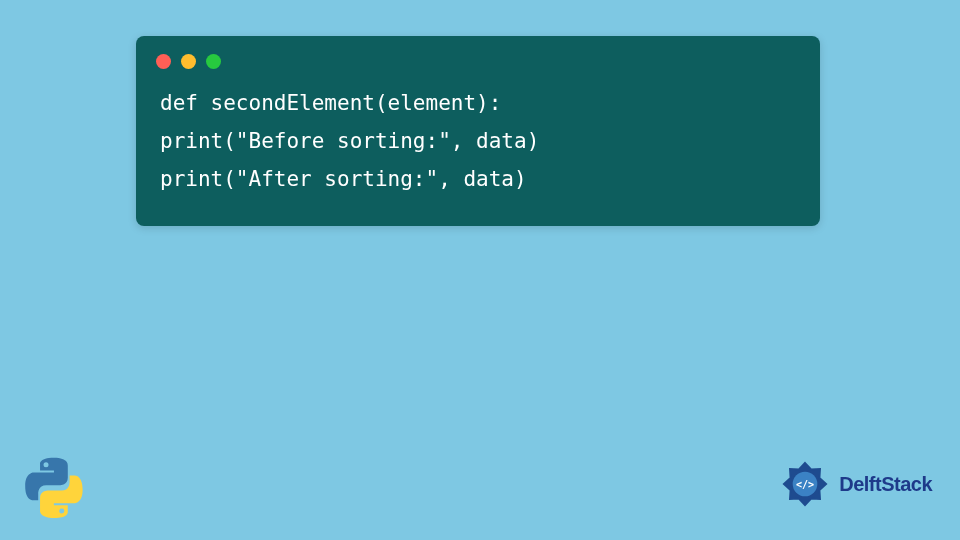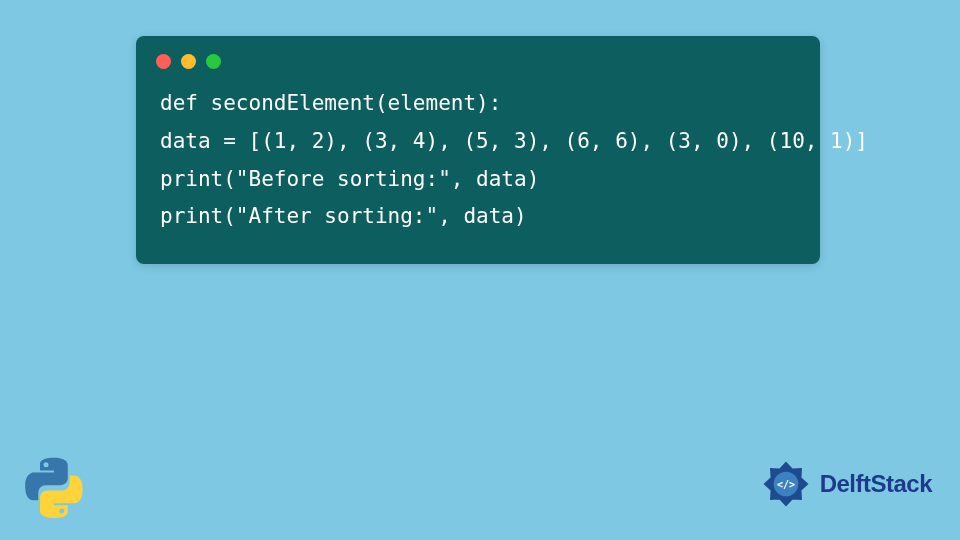--- a/index.html
+++ b/index.html
@@ -56,42 +56,41 @@
     .delft-logo {
       position: absolute;
       bottom: 28px;
       right: 28px;
       display: flex;
       align-items: center;
       gap: 6px;
     }
     .delft-text {
       color: #1e3a8a;
-      font-size: 24px;
+      font-size: 20px;
       font-weight: 600;
       letter-spacing: -0.5px;
     }
     .delft-icon {
       width: 56px;
       height: 56px;
     }
   </style>
 </head>
 <body>
 
 <div class="code-window">
   <div class="window-controls">
     <div class="dot dot-red"></div>
     <div class="dot dot-yellow"></div>
     <div class="dot dot-green"></div>
   </div>
   <div class="code-content">
     <div class="code-line">def secondElement(element):</div>
     <div class="code-line"></div>
-    <div class="code-line">data = [(1, 2), (3, 4), (5, 3), (6, 6), (3, 0), (10, 1)]</div>
     <div class="code-line">print("Before sorting:", data)</div>
     <div class="code-line">print("After sorting:", data)</div>
   </div>
 </div>
 
 <div class="python-logo">
   <svg viewBox="0 0 110 110" xmlns="http://www.w3.org/2000/svg">
     <path d="M54.5 3c-25 0-23.5 10.8-23.5 10.8l.03 11.2h23.9v3.4H21.6S5.5 26.6 5.5 51.8c0 25.2 14 24.3 14 24.3h8.4V64.4s-.45-14 13.8-14h23.7s13.3.21 13.3-12.9V16s2-13-24.2-13zM41.3 10.6a4.3 4.3 0 110 8.6 4.3 4.3 0 010-8.6z" fill="#3776ab"></path>
     <path d="M55.2 106.6c25 0 23.5-10.8 23.5-10.8l-.03-11.2H54.8v-3.4h33.3s16.1 1.8 16.1-23.4c0-25.2-14-24.3-14-24.3h-8.4v11.7s.45 14-13.8 14H44.3s-13.3-.21-13.3 12.9v21.5s-2 13 24.2 13zm13.2-7.6a4.3 4.3 0 110-8.6 4.3 4.3 0 010 8.6z" fill="#ffd43b"></path>
   </svg>

